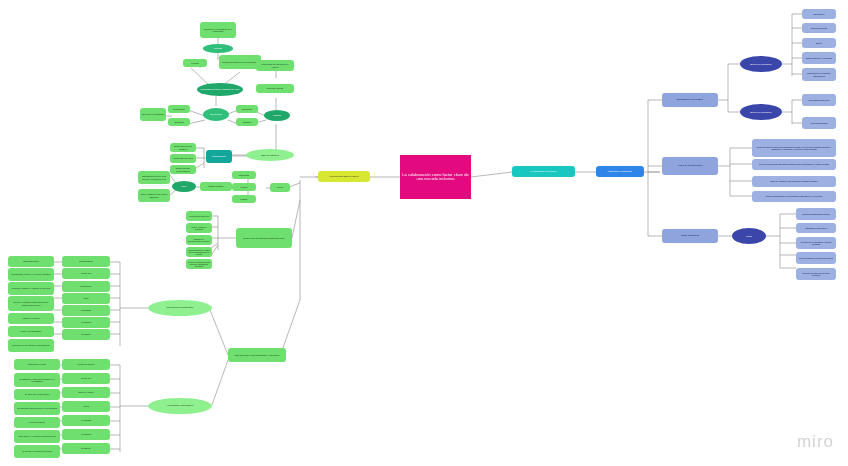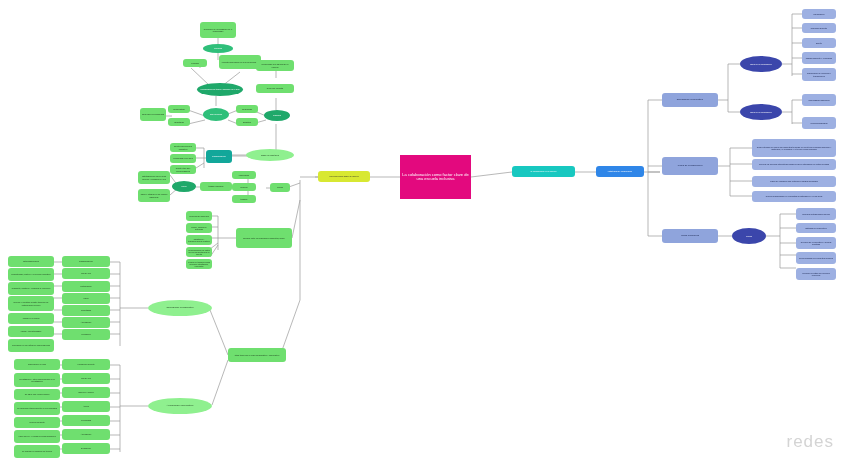--- a/index.html
+++ b/index.html
@@ -290,14 +290,14 @@
   <div class="node c-green round t2" style="left:62px;top:443px;width:48px;height:11px;">Evaluación</div>
 
   <div class="node c-green round t2" style="left:14px;top:359px;width:46px;height:11px;">observación en aula</div>
   <div class="node c-green round t2" style="left:14px;top:373px;width:46px;height:14px;">investigación y otros compromisos en la investigación</div>
   <div class="node c-green round t2" style="left:14px;top:389px;width:46px;height:11px;">Se sigue con perseverancia</div>
   <div class="node c-green round t2" style="left:14px;top:402px;width:46px;height:13px;">Un dimensión trascendental en los recogidos</div>
   <div class="node c-green round t2" style="left:14px;top:417px;width:46px;height:11px;">proceso conjunto</div>
   <div class="node c-green round t2" style="left:14px;top:430px;width:46px;height:13px;">Hacia una ley y reglas de comunicaciones</div>
   <div class="node c-green round t2" style="left:14px;top:445px;width:46px;height:13px;">Se ordenan o codifican en terreno</div>
 
-  <div class="watermark">redes</div>
+  <div class="watermark">miro</div>
 </div>
 
 </body></html>

